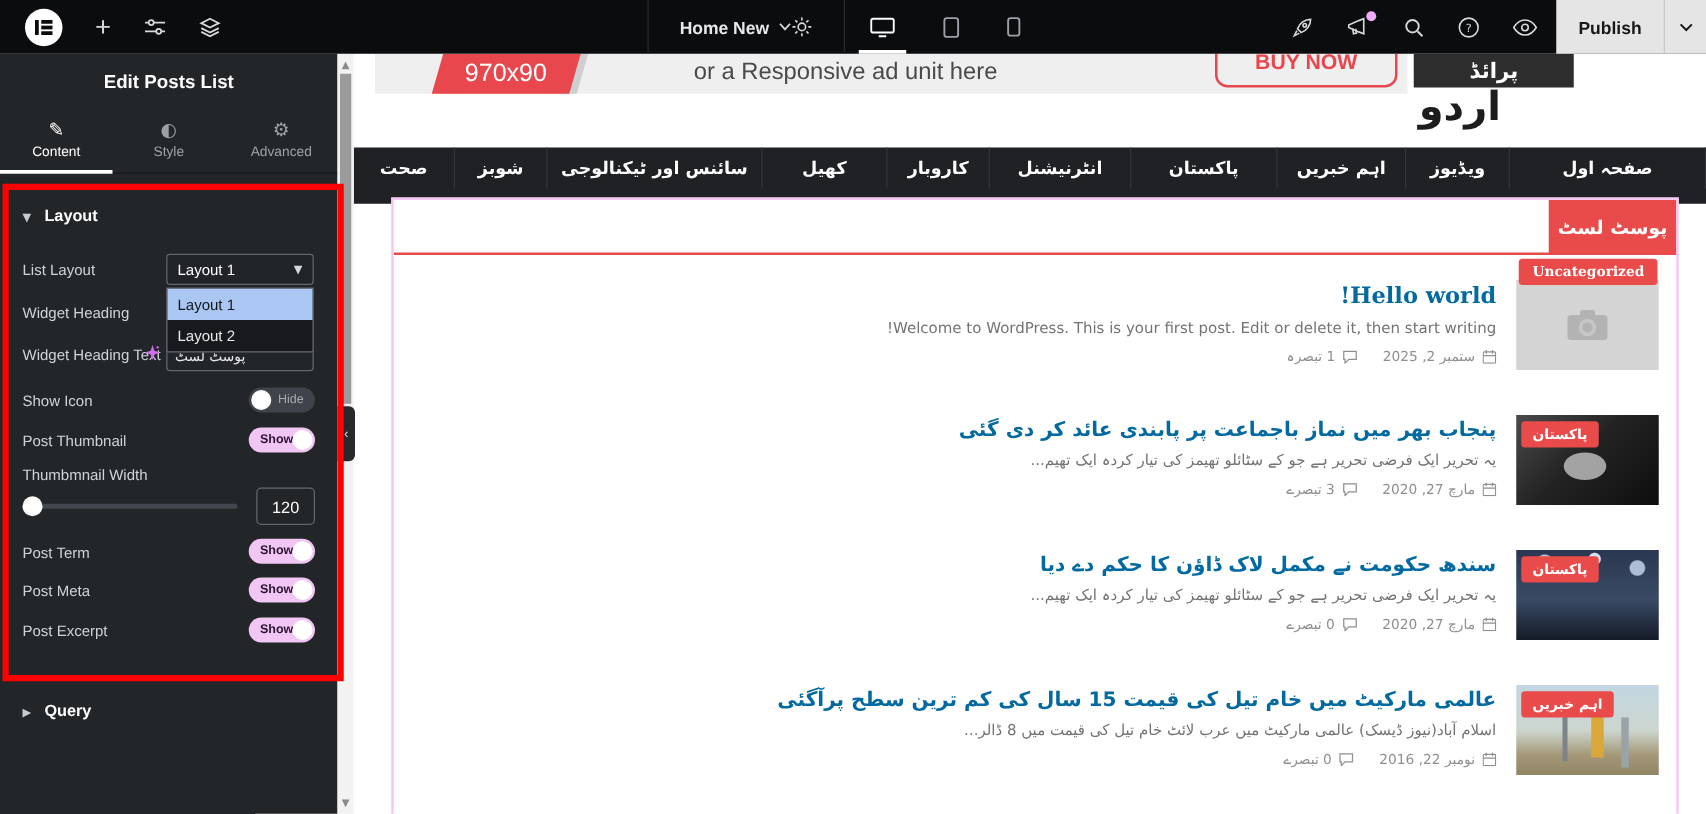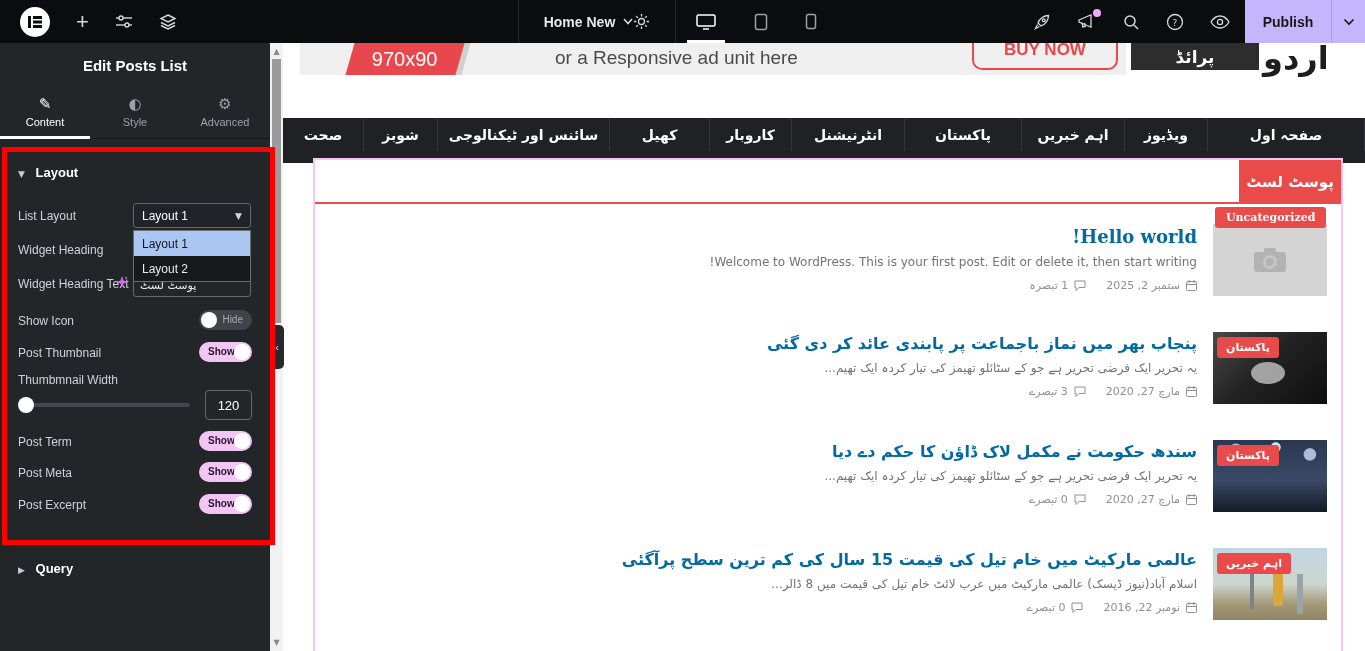--- a/index.html
+++ b/index.html
@@ -15,21 +15,21 @@
   .tb-icon { color:#d5d8dc; display:flex; align-items:center; justify-content:center; cursor:pointer; }
   .plus { font-size:22px; font-weight:400; line-height:1; }
   .tb-center { position:absolute; left:518px; top:0; height:43px; width:158px; display:flex; align-items:center; justify-content:center; border-left:1px solid #26282b; border-right:1px solid #26282b; }
   .doc-name { color:#e6e8ea; font-size:14px; font-weight:bold; display:flex; align-items:center; gap:8px; cursor:pointer; }
   .tb-devices { position:absolute; left:676px; top:0; height:43px; width:160px; display:flex; align-items:center; justify-content:space-around; }
   .device { position:relative; height:43px; display:flex; align-items:center; cursor:pointer; color:#d5d8dc; }
   .device.active::after { content:""; position:absolute; left:-8px; right:-8px; bottom:0; height:3px; background:#fff; }
   .tb-right { position:absolute; right:135px; top:0; height:43px; display:flex; align-items:center; gap:26px; }
   .badge-dot { position:absolute; top:-4px; right:-5px; width:8px; height:8px; border-radius:50%; background:#f0abfc; }
   .rel { position:relative; }
-  .publish-wrap { position:absolute; right:0; top:0; height:43px; width:120px; background:#c4b5fd; display:flex; cursor:pointer; }
+  .publish-wrap { position:absolute; right:0; top:0; height:43px; width:120px; background:#e5e5e5; display:flex; cursor:pointer; }
   .publish-btn { width:86px; height:43px; display:flex; align-items:center; justify-content:center; color:#17181a; font-size:14px; font-weight:bold; }
   .publish-caret { flex:1; display:flex; align-items:center; justify-content:center; border-left:1px solid rgba(0,0,0,.12); color:#17181a; }
 
   
   #sidebar { position:absolute; left:0; top:43px; width:270px; height:608px; background:#232629; color:#d5d8dc; }
   .panel-header { height:44px; display:flex; align-items:center; justify-content:center; color:#fff; font-size:15px; font-weight:bold; }
   .panel-tabs { height:52px; display:flex; border-bottom:1px solid #17191b; }
   .ptab { flex:1; display:flex; flex-direction:column; align-items:center; justify-content:center; gap:4px; font-size:11px; color:#9da1a7; position:relative; cursor:pointer; }
   .ptab .ticon { font-size:15px; line-height:1; font-family:"DejaVu Sans", sans-serif; }
   .ptab.active { color:#fff; }
@@ -71,21 +71,21 @@
 
   
   #preview { position:absolute; left:283px; top:43px; width:1082px; height:608px; background:#fff; overflow:hidden; }
 
   .ad-banner { position:absolute; left:17px; top:0; width:826px; height:32px; background:#efefef; overflow:visible; }
   .ad-size { position:absolute; left:50px; top:0; width:110px; height:32px; background:#e8484d; transform:skewX(-16deg); display:flex; align-items:center; justify-content:center; color:#fff; font-size:20px; box-shadow:6px 0 0 #cfcfcf; }
   .ad-size span { transform:skewX(16deg); }
   .ad-text { position:absolute; left:255px; top:4px; font-size:19px; color:#4a4a4a; }
   .ad-buy { position:absolute; left:672px; top:-17px; width:146px; height:44px; border:2px solid #e8484d; border-radius:10px; color:#e8484d; font-size:17px; font-weight:bold; display:flex; align-items:flex-end; justify-content:center; padding-bottom:8px; background:#efefef; cursor:pointer; }
 
-  .site-logo { position:absolute; left:848px; top:0; display:flex; align-items:flex-start; cursor:pointer; }
+  .site-logo { position:absolute; left:848px; top:0; display:flex; align-items:flex-start; cursor:pointer;flex-direction:column; }
   .logo-box { width:128px; height:27px; background:#2d2d2d; color:#fff; display:flex; align-items:center; justify-content:center; font-size:17px; font-weight:bold; }
   .logo-outer { font-size:32px; font-weight:bold; color:#1d1d1d; line-height:30px; margin-left:4px; white-space:nowrap;text-align:right; }
 
   .nav-bar { position:absolute; left:0; top:75px; width:1082px; height:45px; background:#1f2124; display:flex; }
   .nav-item { height:33px; display:flex; align-items:center; justify-content:center; color:#fff; font-size:14px; font-weight:bold; border-right:1px solid #33353a; cursor:pointer; white-space:nowrap; }
 
   .widget { position:absolute; left:30px; top:115px; width:1030px; height:500px; border:2px solid #f6c7f3; background:#fff; overflow:hidden; }
   .w-header { position:relative; height:44px; border-bottom:2px solid #e94b4b; background:#fff; }
   .w-title { position:absolute; right:0; top:0; width:102px; height:44px; background:#e94b4b; color:#fff; font-size:15px; font-weight:bold; display:flex; align-items:center; justify-content:center; }
   .posts { direction:rtl; padding:20px 14px 0 14px; }

